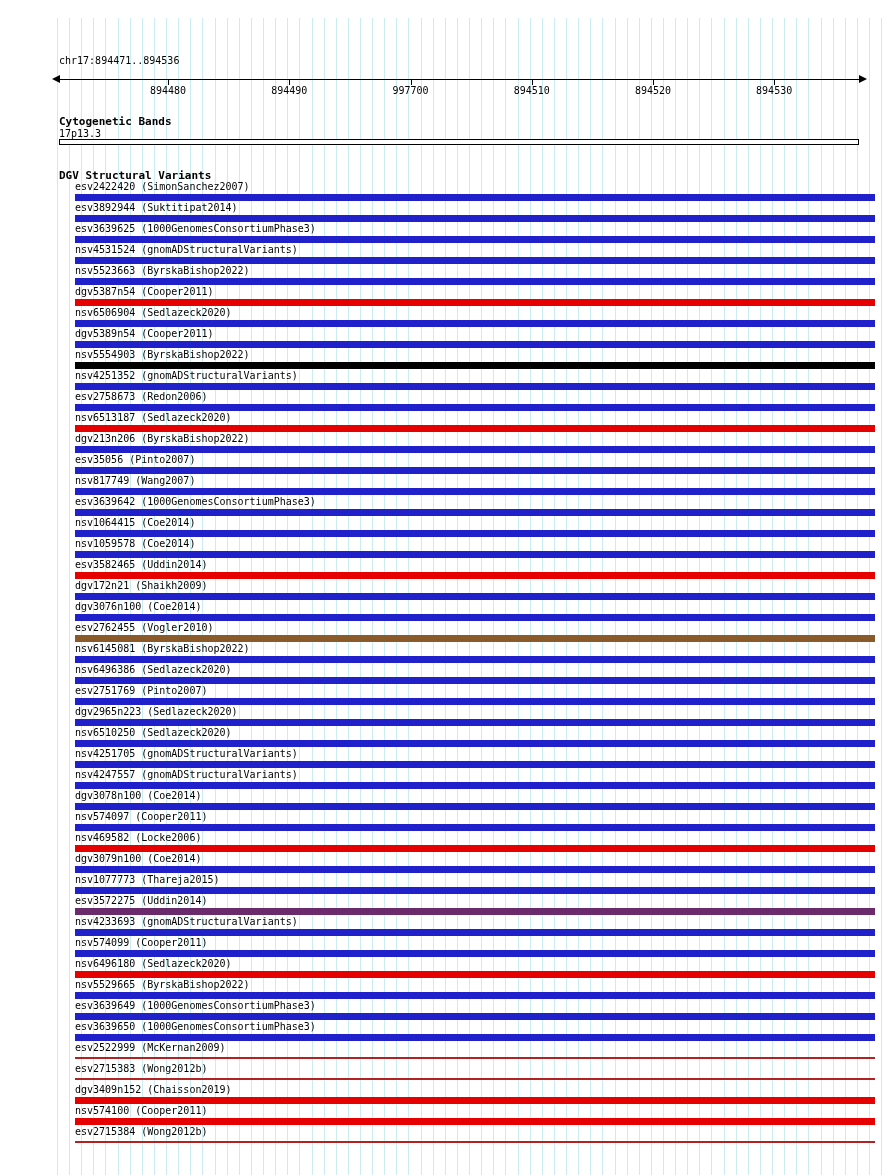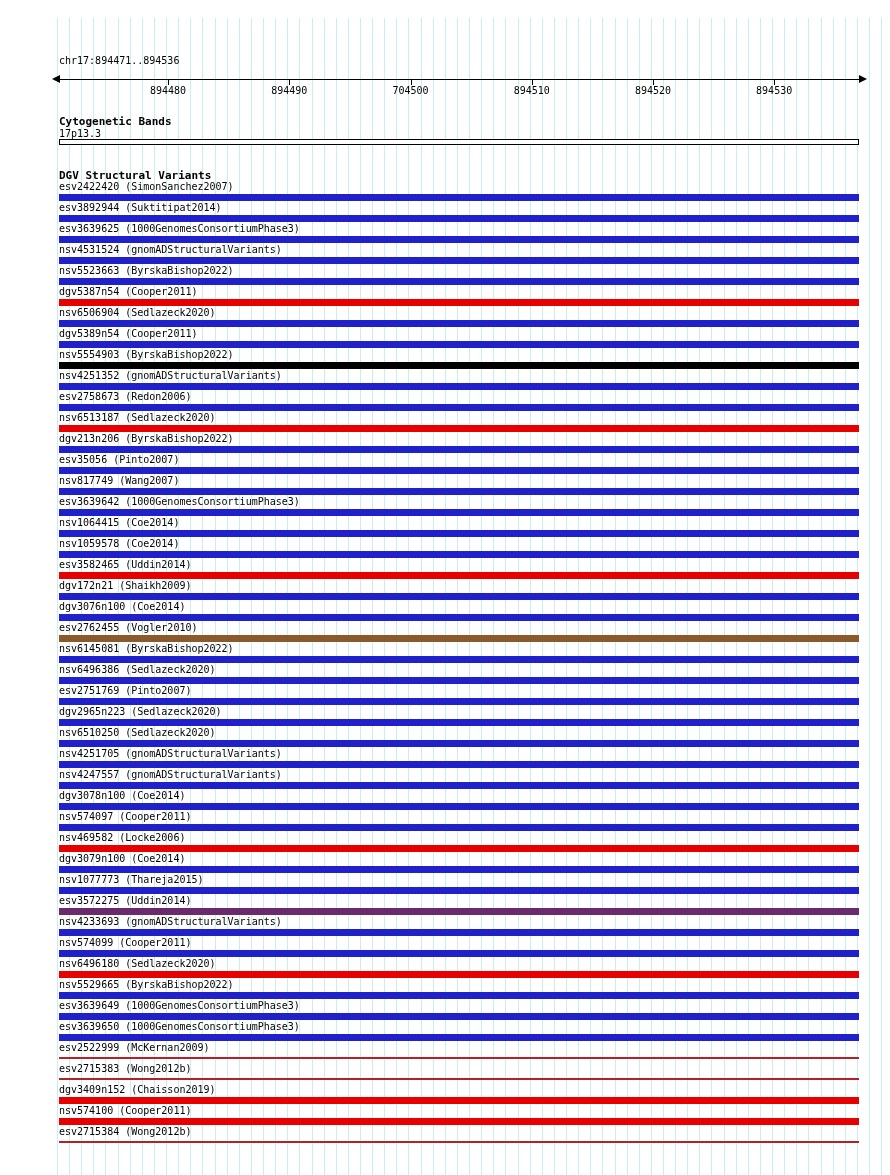--- a/index.html
+++ b/index.html
@@ -28,21 +28,21 @@
   .ruler-line { left: 59px; top: 31px; width: 800px; height: 1px; background: #000; }
   .arrowhead { width: 0; height: 0; border-top: 4px solid transparent; border-bottom: 4px solid transparent; }
   .arrow-left  { left: 52px; top: 27px; border-right: 8px solid #000; }
   .arrow-right { left: 859px; top: 27px; border-left: 8px solid #000; }
   .tickmark  { position: absolute; top: 31px; width: 1px; height: 6px; background: #000; }
   .ticklabel { position: absolute; top: 37px; transform: translateX(-50%); white-space: nowrap; }
   .cyto-title { left: 59px; top: 67px; }
   .cyto-band-label { left: 59px; top: 80px; }
   .cyto-band-box { left: 59px; top: 91px; width: 798px; height: 4px; border: 1px solid #000; background: #fff; }
   .dgv-title { left: 59px; top: 121px; }
-  .vrow { position: absolute; left: 0; width: 806px; height: 21px; }
+  .vrow { position: absolute; left: 16px; width: 806px; height: 21px; }
   .vlabel { position: absolute; left: 59px; top: 0; height: 12px; line-height: 12px; white-space: nowrap; cursor: pointer; }
   .vbar { position: absolute; left: 59px; top: 13px; width: 800px; height: 7px; cursor: pointer; }
   .vbar.thin { top: 15px; height: 2px; }
   .refseq-title { left: 59px; top: 1134px; }
   .refseq-gene-label { left: 59px; top: 1147px; cursor: pointer; }
   .refseq-gene-line { left: 59px; top: 1162px; width: 800px; height: 2px; cursor: pointer; }
 </style>
 </head>
 <body>
 
@@ -54,21 +54,21 @@
 
   <div class="abs ruler-line"></div>
   <div class="abs arrowhead arrow-left"></div>
   <div class="abs arrowhead arrow-right"></div>
   <div>
       <div class="tickmark" style="left: 168.091px;"></div>
       <div class="ticklabel" style="left: 168.091px;">894480</div>
       <div class="tickmark" style="left: 289.303px;"></div>
       <div class="ticklabel" style="left: 289.303px;">894490</div>
       <div class="tickmark" style="left: 410.515px;"></div>
-      <div class="ticklabel" style="left: 410.515px;">704500</div>
+      <div class="ticklabel" style="left: 410.515px;">997700</div>
       <div class="tickmark" style="left: 531.727px;"></div>
       <div class="ticklabel" style="left: 531.727px;">894510</div>
       <div class="tickmark" style="left: 652.939px;"></div>
       <div class="ticklabel" style="left: 652.939px;">894520</div>
       <div class="tickmark" style="left: 774.152px;"></div>
       <div class="ticklabel" style="left: 774.152px;">894530</div>
     </div>
 
   <div class="abs bold cyto-title">Cytogenetic Bands</div>
   <div class="abs cyto-band-label">17p13.3</div>

